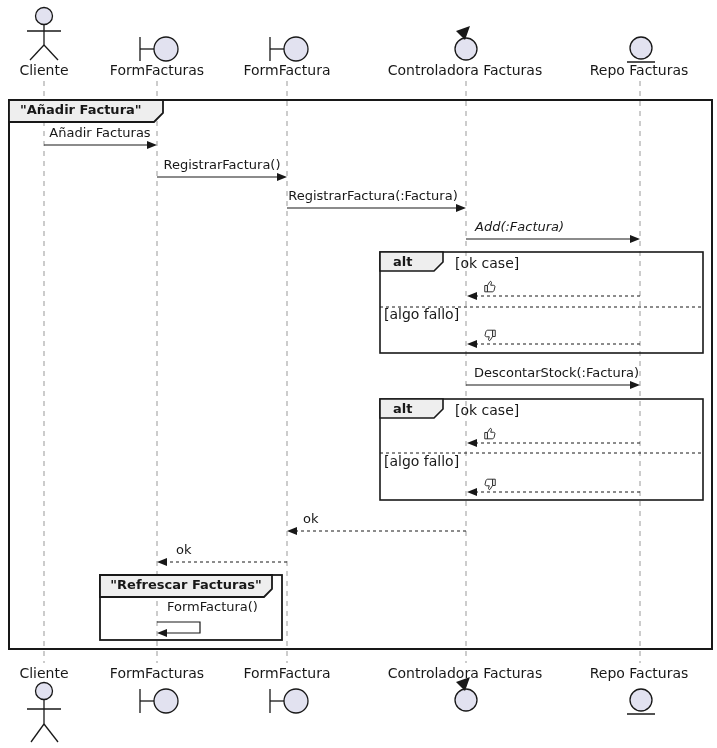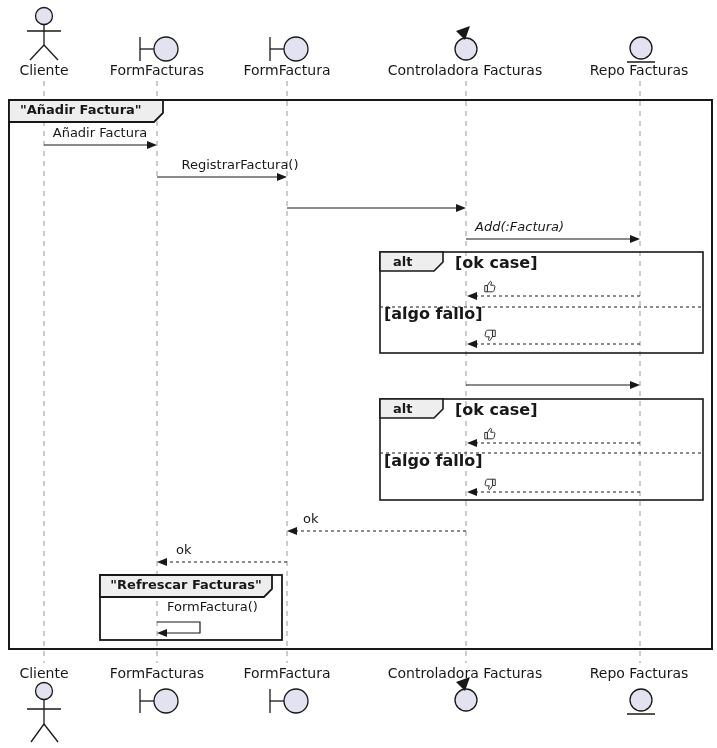--- a/index.html
+++ b/index.html
@@ -3,21 +3,21 @@
 <meta charset="utf-8">
 <style>
   html,body{margin:0;padding:0;background:#ffffff;}
   #stage{position:relative;width:717px;height:748px;background:#ffffff;overflow:hidden;
          font-family:"DejaVu Sans",sans-serif;color:#181818;}
   #gfx{position:absolute;left:0;top:0;}
   .lbl{position:absolute;font-size:13px;line-height:14px;white-space:nowrap;color:#181818;}
   .ctr{transform:translateX(-50%);}
   .pname{font-size:14px;}
   .bold{font-weight:bold;}
-  .guard{font-size:16px;line-height:12px;font-weight:bold;}
+  .guard{font-size:14px;line-height:12px;font-weight:normal;}
 </style>
 </head>
 <body>
 
 <div id="stage">
 
 <svg id="gfx" width="717" height="748" viewBox="0 0 717 748">
   <defs>
     <symbol id="thumbup" viewBox="0 0 16 16">
       <g fill="#ffffff" stroke="#181818" stroke-width="1" stroke-linejoin="round">
@@ -170,23 +170,25 @@
 </svg>
 
 <div class="lbl pname ctr" style="left:44px;top:63px;">Cliente</div>
 <div class="lbl pname ctr" style="left:157px;top:63px;">FormFacturas</div>
 <div class="lbl pname ctr" style="left:287px;top:63px;">FormFactura</div>
 <div class="lbl pname ctr" style="left:465px;top:63px;">Controladora Facturas</div>
 <div class="lbl pname ctr" style="left:639px;top:63px;">Repo Facturas</div>
 
 <div class="lbl bold" style="left:20px;top:103px;">"Añadir Factura"</div>
 
-<div class="lbl ctr" style="left:100px;top:126px;">Añadir Factura</div>
-<div class="lbl ctr" style="left:240px;top:158px;">RegistrarFactura()</div>
+<div class="lbl ctr" style="left:100px;top:126px;">Añadir Facturas</div>
+<div class="lbl ctr" style="left:222px;top:158px;">RegistrarFactura()</div>
+<div class="lbl ctr" style="left:373px;top:189px;">RegistrarFactura(:Factura)</div>
 <div class="lbl" style="left:475px;top:220px;font-style:italic;">Add(:Factura)</div>
+<div class="lbl" style="left:474px;top:366px;">DescontarStock(:Factura)</div>
 
 <div class="lbl bold" style="left:393px;top:255px;">alt</div>
 <div class="lbl guard" style="left:455px;top:257px;">[ok case]</div>
 <div class="lbl guard" style="left:384px;top:308px;">[algo fallo]</div>
 
 <div class="lbl bold" style="left:393px;top:402px;">alt</div>
 <div class="lbl guard" style="left:455px;top:404px;">[ok case]</div>
 <div class="lbl guard" style="left:384px;top:455px;">[algo fallo]</div>
 
 <div class="lbl" style="left:303px;top:512px;">ok</div>

